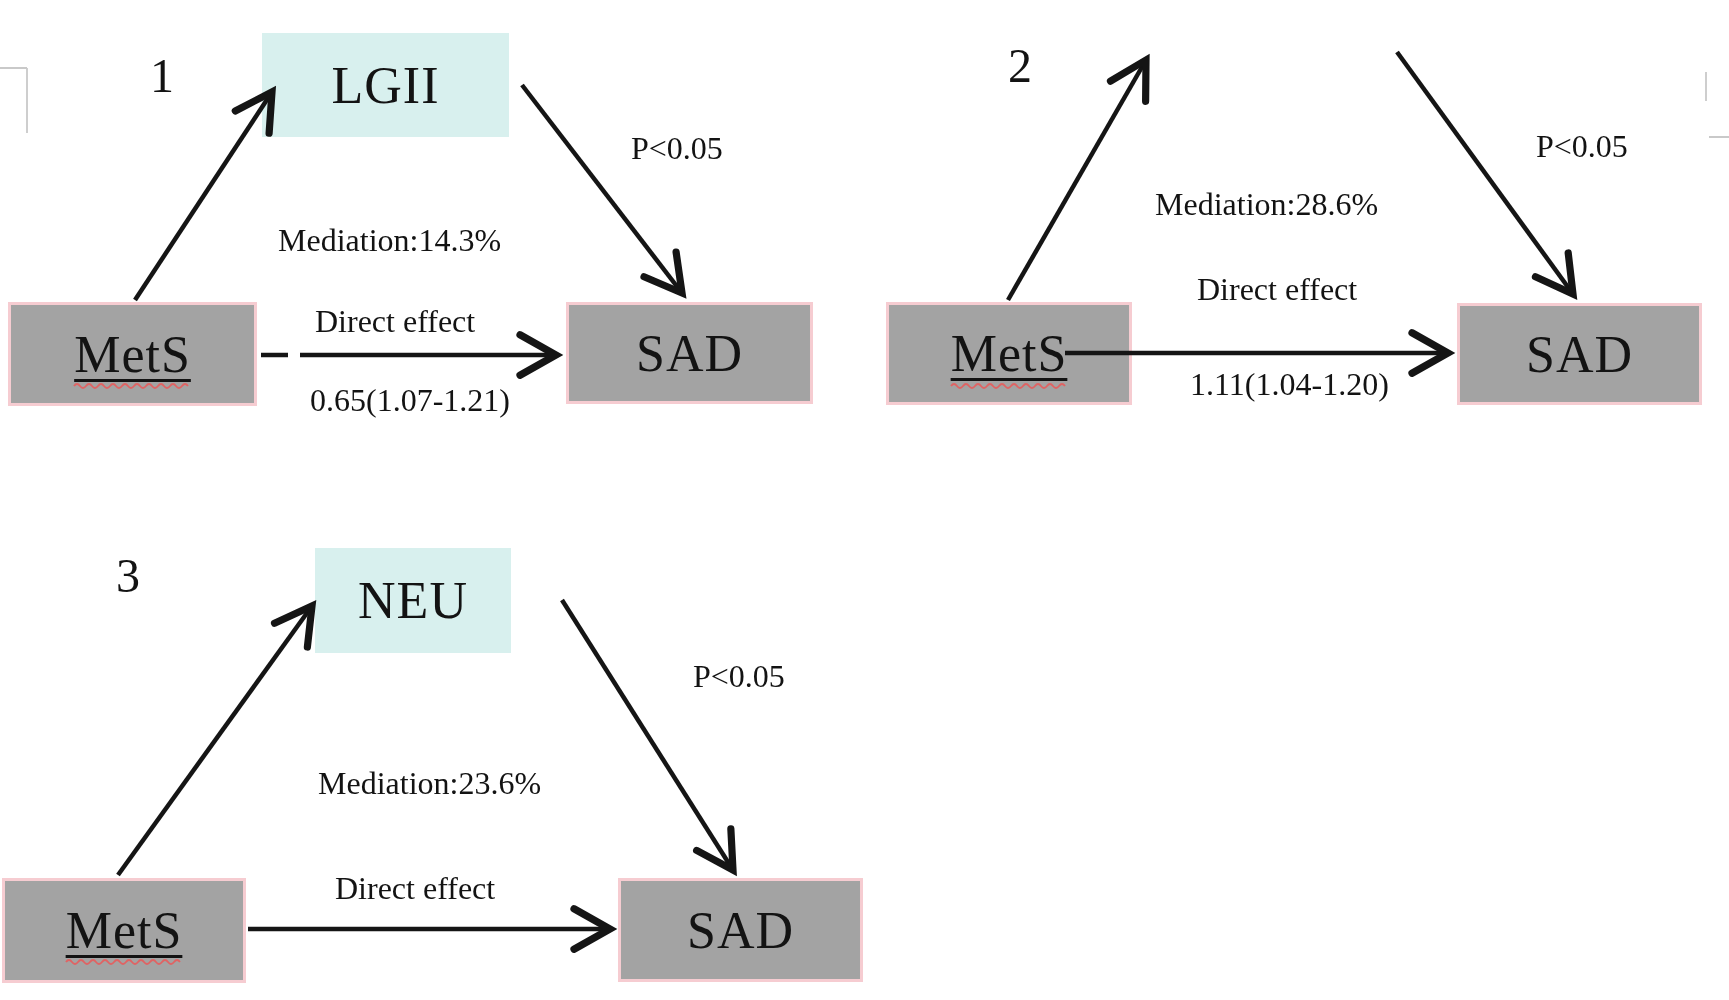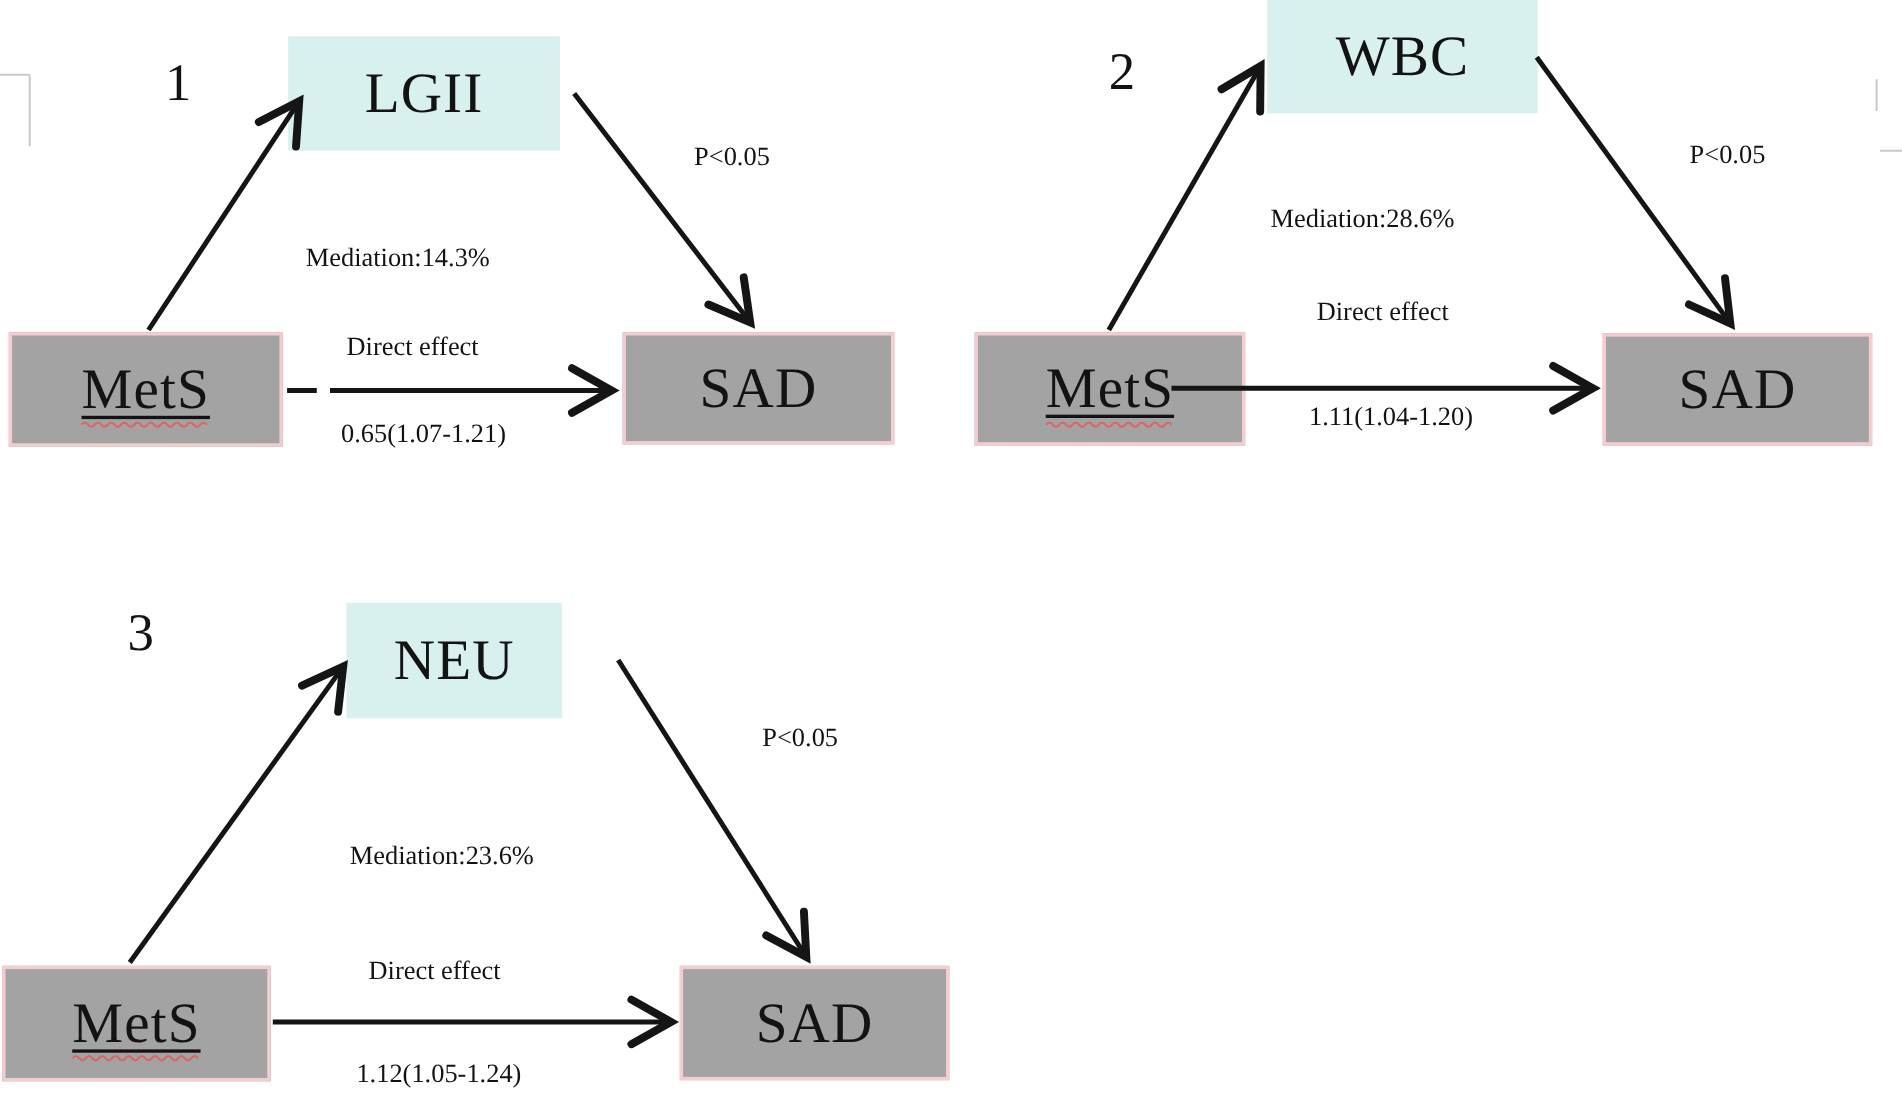--- a/index.html
+++ b/index.html
@@ -23,21 +23,21 @@
   }
   .mediator-box { background: #d8f0ee; }
   .node-box     { background: #a3a3a3; border: 3px solid #f6ccd1; box-sizing: border-box; }
   .num {
     position: absolute;
     font-size: 48px;
     color: #131313;
   }
   .lbl {
     position: absolute;
-    font-size: 24px;
+    font-size: 32px;
     white-space: nowrap;
     color: #131313;
   }
   .u {
     text-decoration: underline;
     text-decoration-thickness: 2.5px;
     text-underline-offset: 7px;
     text-decoration-color: #131313;
   }
   svg.overlay {
@@ -69,23 +69,20 @@
     <span>SAD</span>
   </div>
 
   <div class="lbl" style="left:631px; top:130px;">P&lt;0.05</div>
   <div class="lbl" style="left:278px; top:222px;">Mediation:14.3%</div>
   <div class="lbl" style="left:315px; top:303px;">Direct effect</div>
   <div class="lbl" style="left:310px; top:382px;">0.65(1.07-1.21)</div>
 
   <div class="num" style="left:1008px; top:38px;">2</div>
 
-  <div class="box mediator-box" style="left:1152px; top:0px; width:246px; height:103px;">
-    <span>WBC</span>
-  </div>
 
   <div class="box node-box" style="left:886px; top:302px; width:246px; height:103px;">
     <span class="u">MetS</span>
   </div>
 
   <div class="box node-box" style="left:1457px; top:303px; width:245px; height:102px;">
     <span>SAD</span>
   </div>
 
   <div class="lbl" style="left:1536px; top:128px;">P&lt;0.05</div>
@@ -103,21 +100,20 @@
     <span class="u">MetS</span>
   </div>
 
   <div class="box node-box" style="left:618px; top:878px; width:245px; height:104px;">
     <span>SAD</span>
   </div>
 
   <div class="lbl" style="left:693px; top:658px;">P&lt;0.05</div>
   <div class="lbl" style="left:318px; top:765px;">Mediation:23.6%</div>
   <div class="lbl" style="left:335px; top:870px;">Direct effect</div>
-  <div class="lbl" style="left:324px; top:964px;">1.12(1.05-1.24)</div>
 
   <svg class="overlay" viewBox="0 0 1729 1000">
     <defs>
       <marker id="ah" viewBox="0 0 12 12" refX="10" refY="6" markerWidth="12" markerHeight="12" orient="auto">
         <path d="M2,1.5 L10,6 L2,10.5" fill="none" stroke="#151515" stroke-width="1.6" stroke-linecap="round"></path>
       </marker>
     </defs>
 
     <path class="arrow" d="M135,300 L272,92" marker-end="url(#ah)"></path>
     <path class="arrow" d="M522,85 L682,293" marker-end="url(#ah)"></path>

